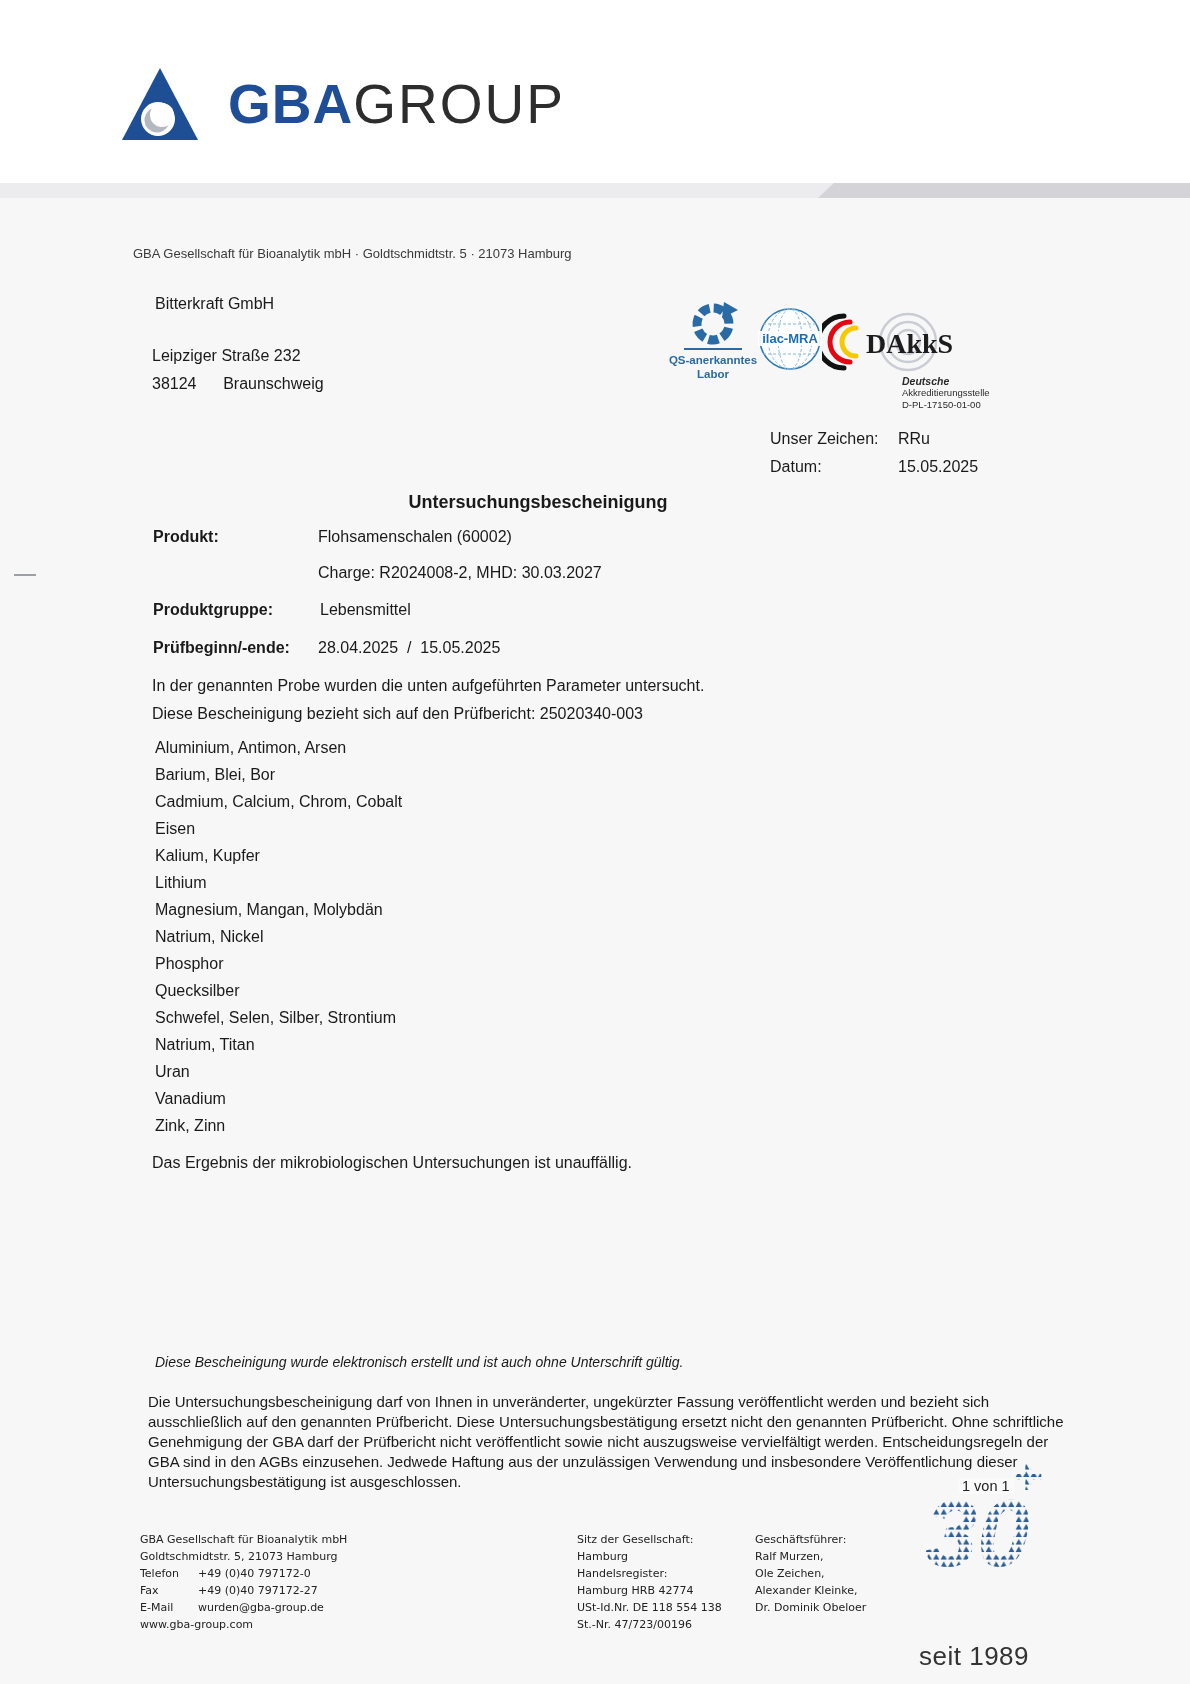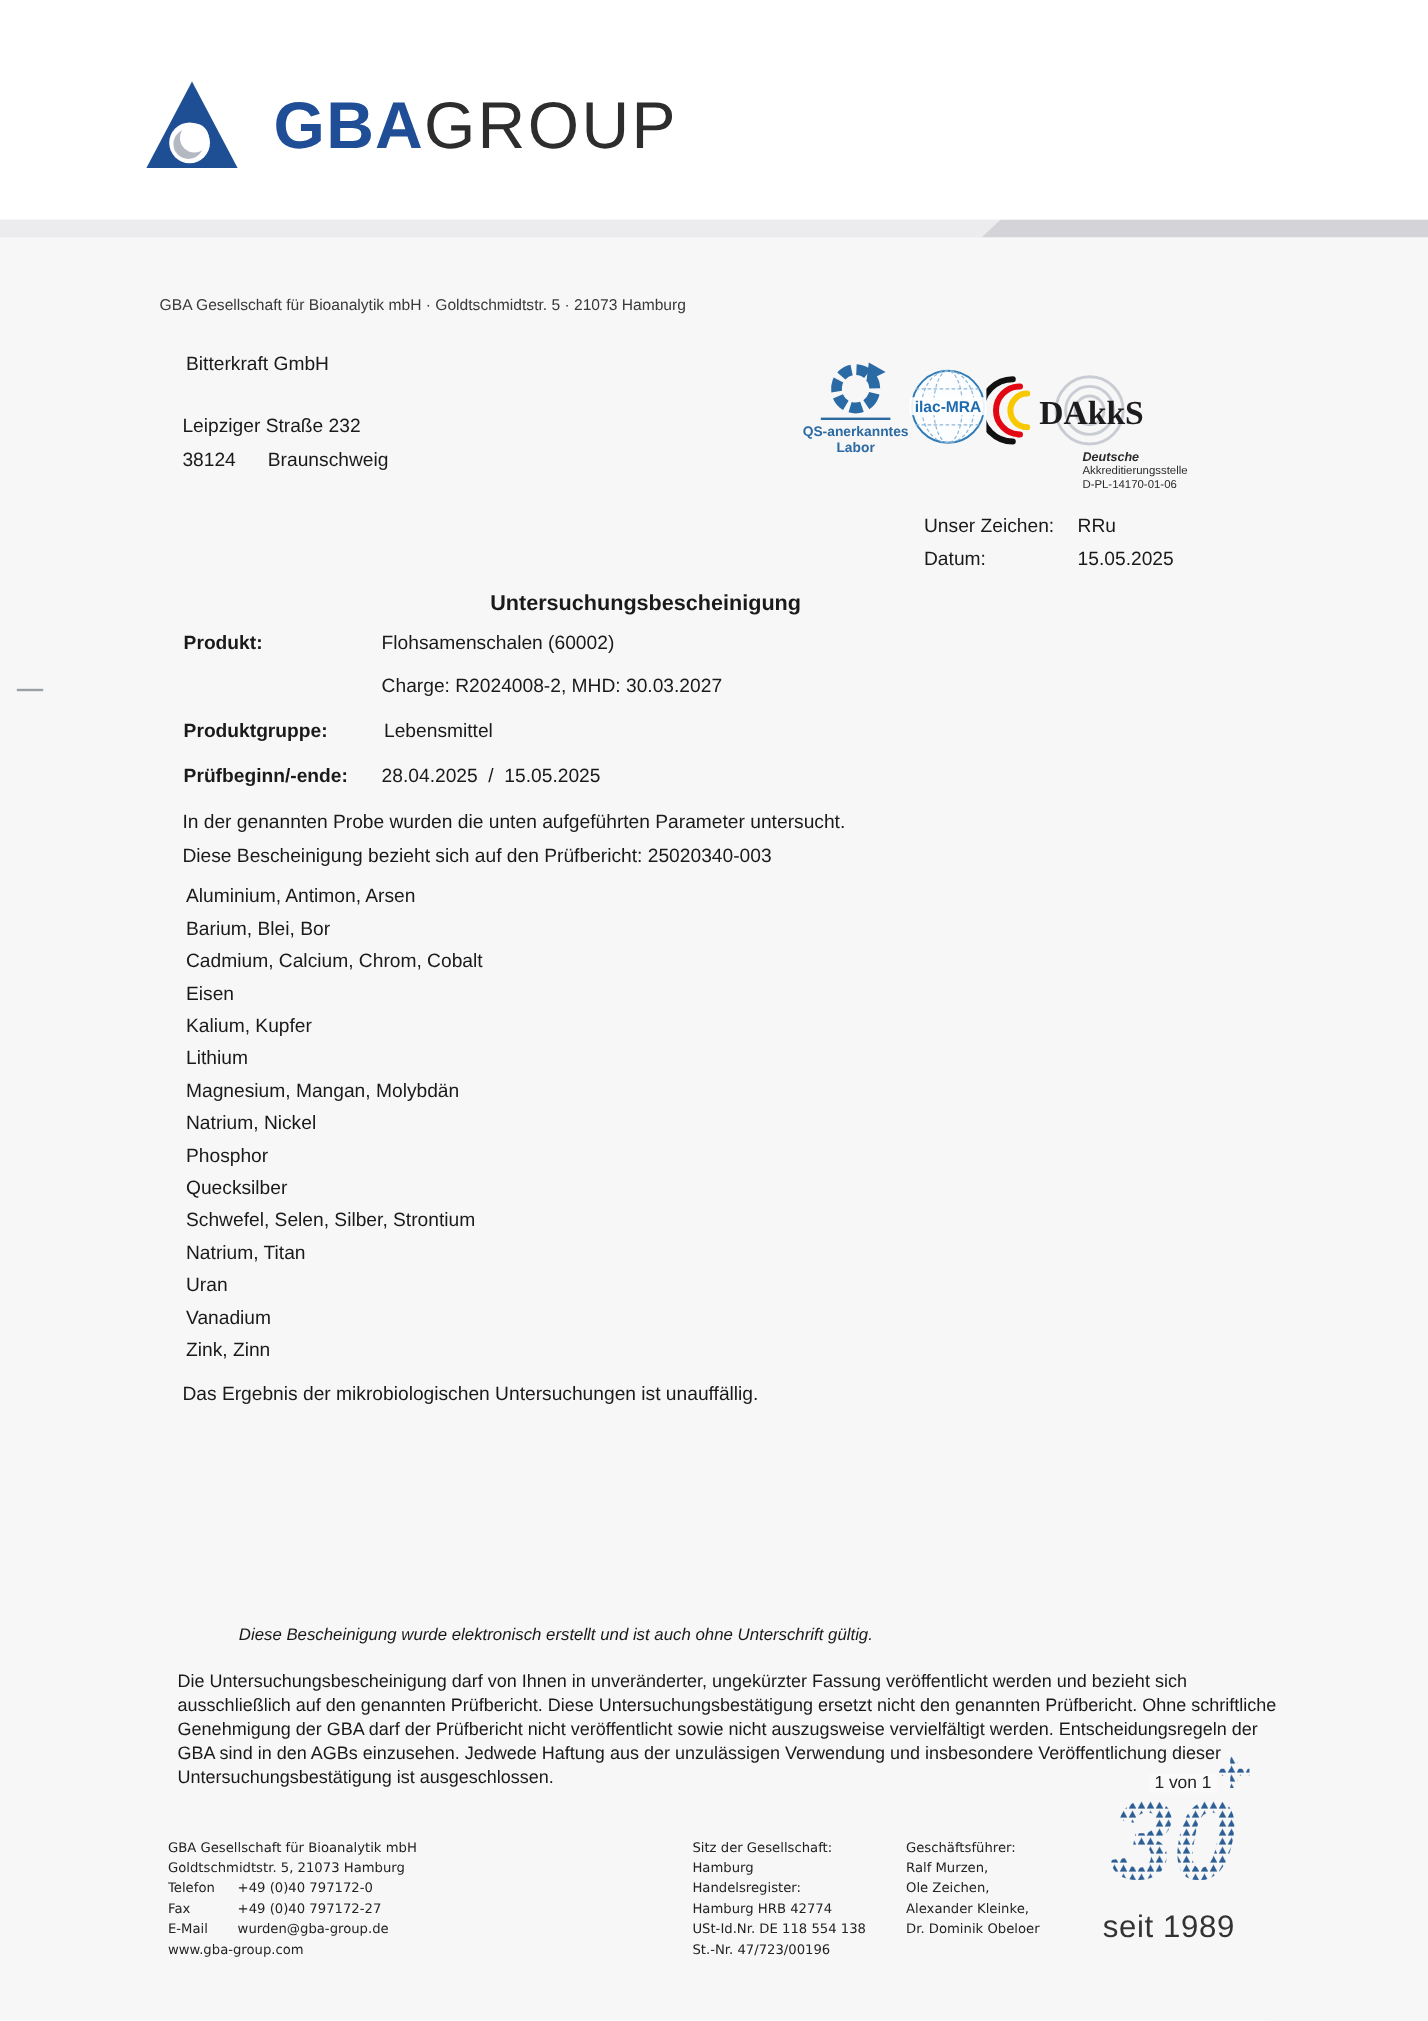--- a/index.html
+++ b/index.html
@@ -40,21 +40,21 @@
   .note-italic{font-style:italic;font-size:14px;}
   .disclaimer{font-size:15px;line-height:20px;width:935px;}
 
   .f-line{font-family:"DejaVu Sans",sans-serif;font-size:11px;line-height:17px;color:#222;}
   .f-row{display:flex;}
   .f-row .f-l{width:58px;flex:0 0 58px;}
   .foldmark{position:absolute;left:14px;top:574px;width:22px;height:2px;background:#9aa0a6;}
 
   .pagenum{position:absolute;left:958px;top:1478px;font-size:14.5px;color:#222;
            background:rgba(250,250,250,0.95);padding:0 4px;z-index:3;}
-  .since{position:absolute;left:919px;top:1590px;font-size:26px;color:#333;letter-spacing:0.5px;}
+  .since{position:absolute;left:919px;top:1641px;font-size:26px;color:#333;letter-spacing:0.5px;}
 </style>
 </head>
 <body>
 
 <div class="page">
 
   <div class="lowerbg"></div>
   <div class="band"></div>
   <div class="band-accent"></div>
 
@@ -105,21 +105,21 @@
     <g fill="none" stroke-linecap="round">
       <path d="M22 8 A 26 26 0 0 0 22 60" stroke="#111111" stroke-width="5"></path>
       <path d="M28 14 A 19 19 0 0 0 28 54" stroke="#e30613" stroke-width="5"></path>
       <path d="M34 20 A 12.5 12.5 0 0 0 34 48" stroke="#f8c800" stroke-width="5"></path>
     </g>
     <text x="44" y="45" font-family="Liberation Serif,serif" font-size="28" font-weight="600" fill="#1c1c1e">DAkkS</text>
   </svg>
   <div class="abs dakks-sub" style="left:902px;top:375px;">
     <div class="b1">Deutsche</div>
     <div>Akkreditierungsstelle</div>
-    <div>D-PL-14170-01-06</div>
+    <div>D-PL-17150-01-00</div>
   </div>
 
   <div class="abs" style="left:770px;top:430px;">
     <span class="meta-label">Unser Zeichen:</span><span class="meta-value">RRu</span>
   </div>
   <div class="abs" style="left:770px;top:458px;">
     <span class="meta-label">Datum:</span><span class="meta-value">15.05.2025</span>
   </div>
 
   <div class="abs doc-title" style="left:158px;top:492px;width:760px;">Untersuchungsbescheinigung</div>
@@ -150,21 +150,21 @@
       <div class="param-line">Quecksilber</div>
       <div class="param-line">Schwefel, Selen, Silber, Strontium</div>
       <div class="param-line">Natrium, Titan</div>
       <div class="param-line">Uran</div>
       <div class="param-line">Vanadium</div>
       <div class="param-line">Zink, Zinn</div>
     </div>
 
   <div class="abs val" style="left:152px;top:1154px;">Das Ergebnis der mikrobiologischen Untersuchungen ist unauffällig.</div>
 
-  <div class="abs note-italic" style="left:155px;top:1354px;margin-left:44px;">Diese Bescheinigung wurde elektronisch erstellt und ist auch ohne Unterschrift gültig.</div>
+  <div class="abs note-italic" style="left:155px;top:1354px;">Diese Bescheinigung wurde elektronisch erstellt und ist auch ohne Unterschrift gültig.</div>
 
   <div class="abs disclaimer" style="left:148px;top:1392px;">Die Untersuchungsbescheinigung darf von Ihnen in unveränderter, ungekürzter Fassung veröffentlicht werden und bezieht sich ausschließlich auf den genannten Prüfbericht. Diese Untersuchungsbestätigung ersetzt nicht den genannten Prüfbericht. Ohne schriftliche Genehmigung der GBA darf der Prüfbericht nicht veröffentlicht sowie nicht auszugsweise vervielfältigt werden. Entscheidungsregeln der GBA sind in den AGBs einzusehen. Jedwede Haftung aus der unzulässigen Verwendung und insbesondere Veröffentlichung dieser Untersuchungsbestätigung ist ausgeschlossen.</div>
 
   <div class="abs" style="left:140px;top:1531px;">
     <div class="f-line">GBA Gesellschaft für Bioanalytik mbH</div>
     <div class="f-line">Goldtschmidtstr. 5, 21073 Hamburg</div>
     <div class="f-line f-row">
       <span class="f-l">Telefon</span>
       <span>+49 (0)40 797172-0</span>
     </div>

